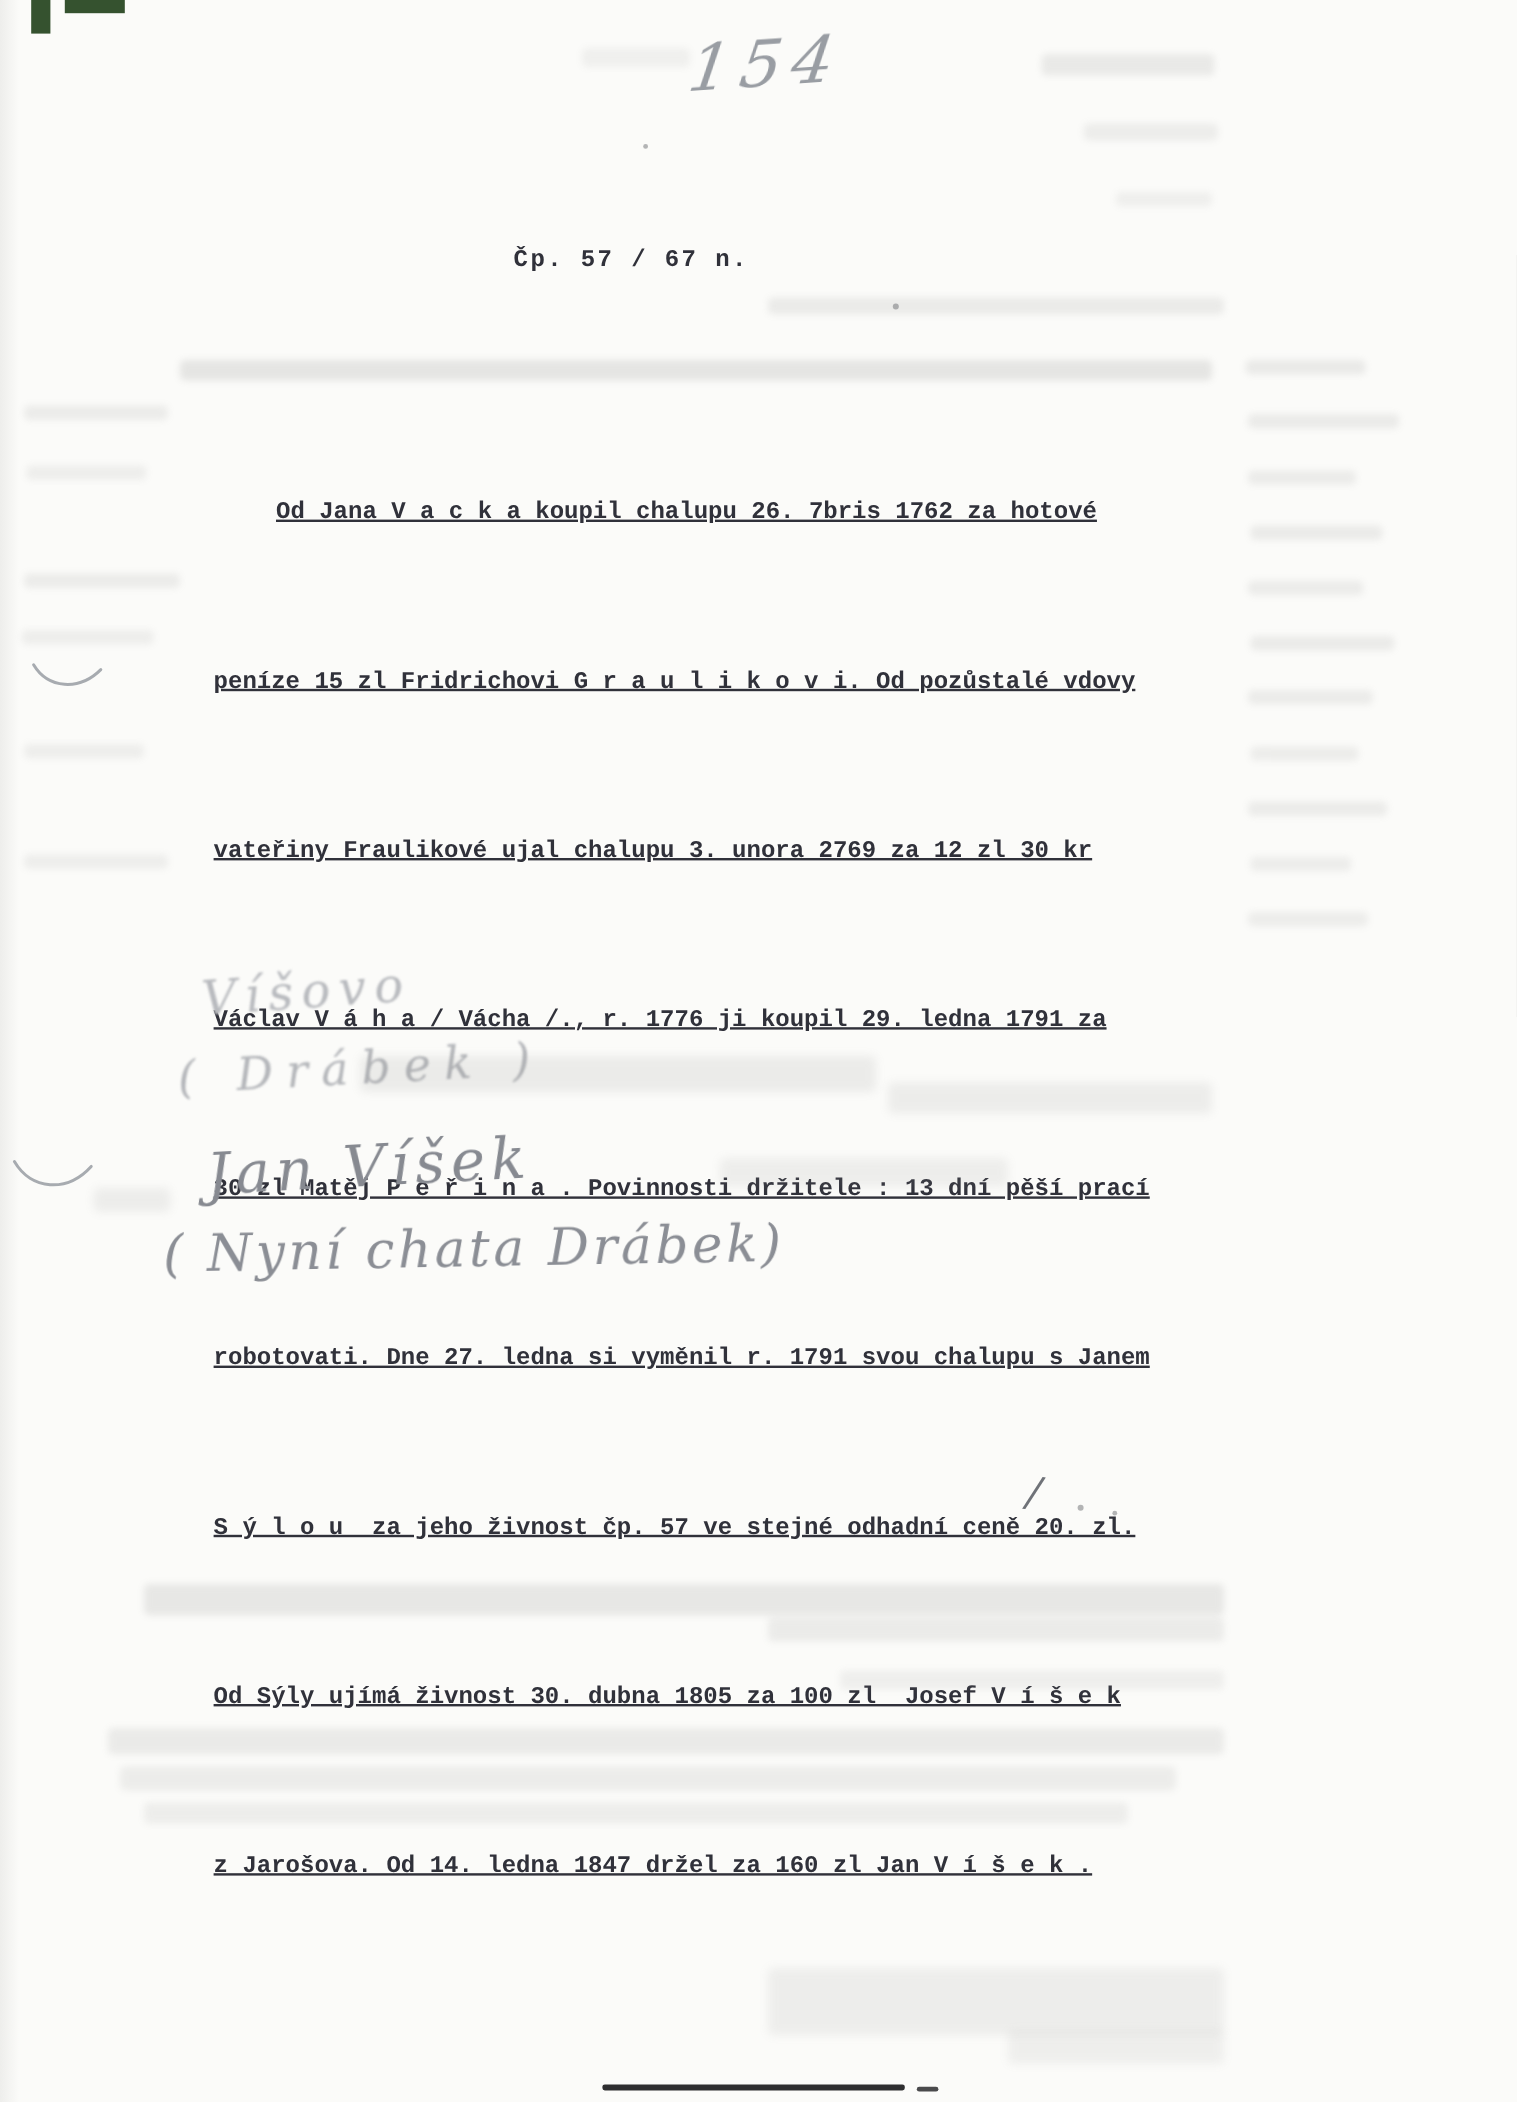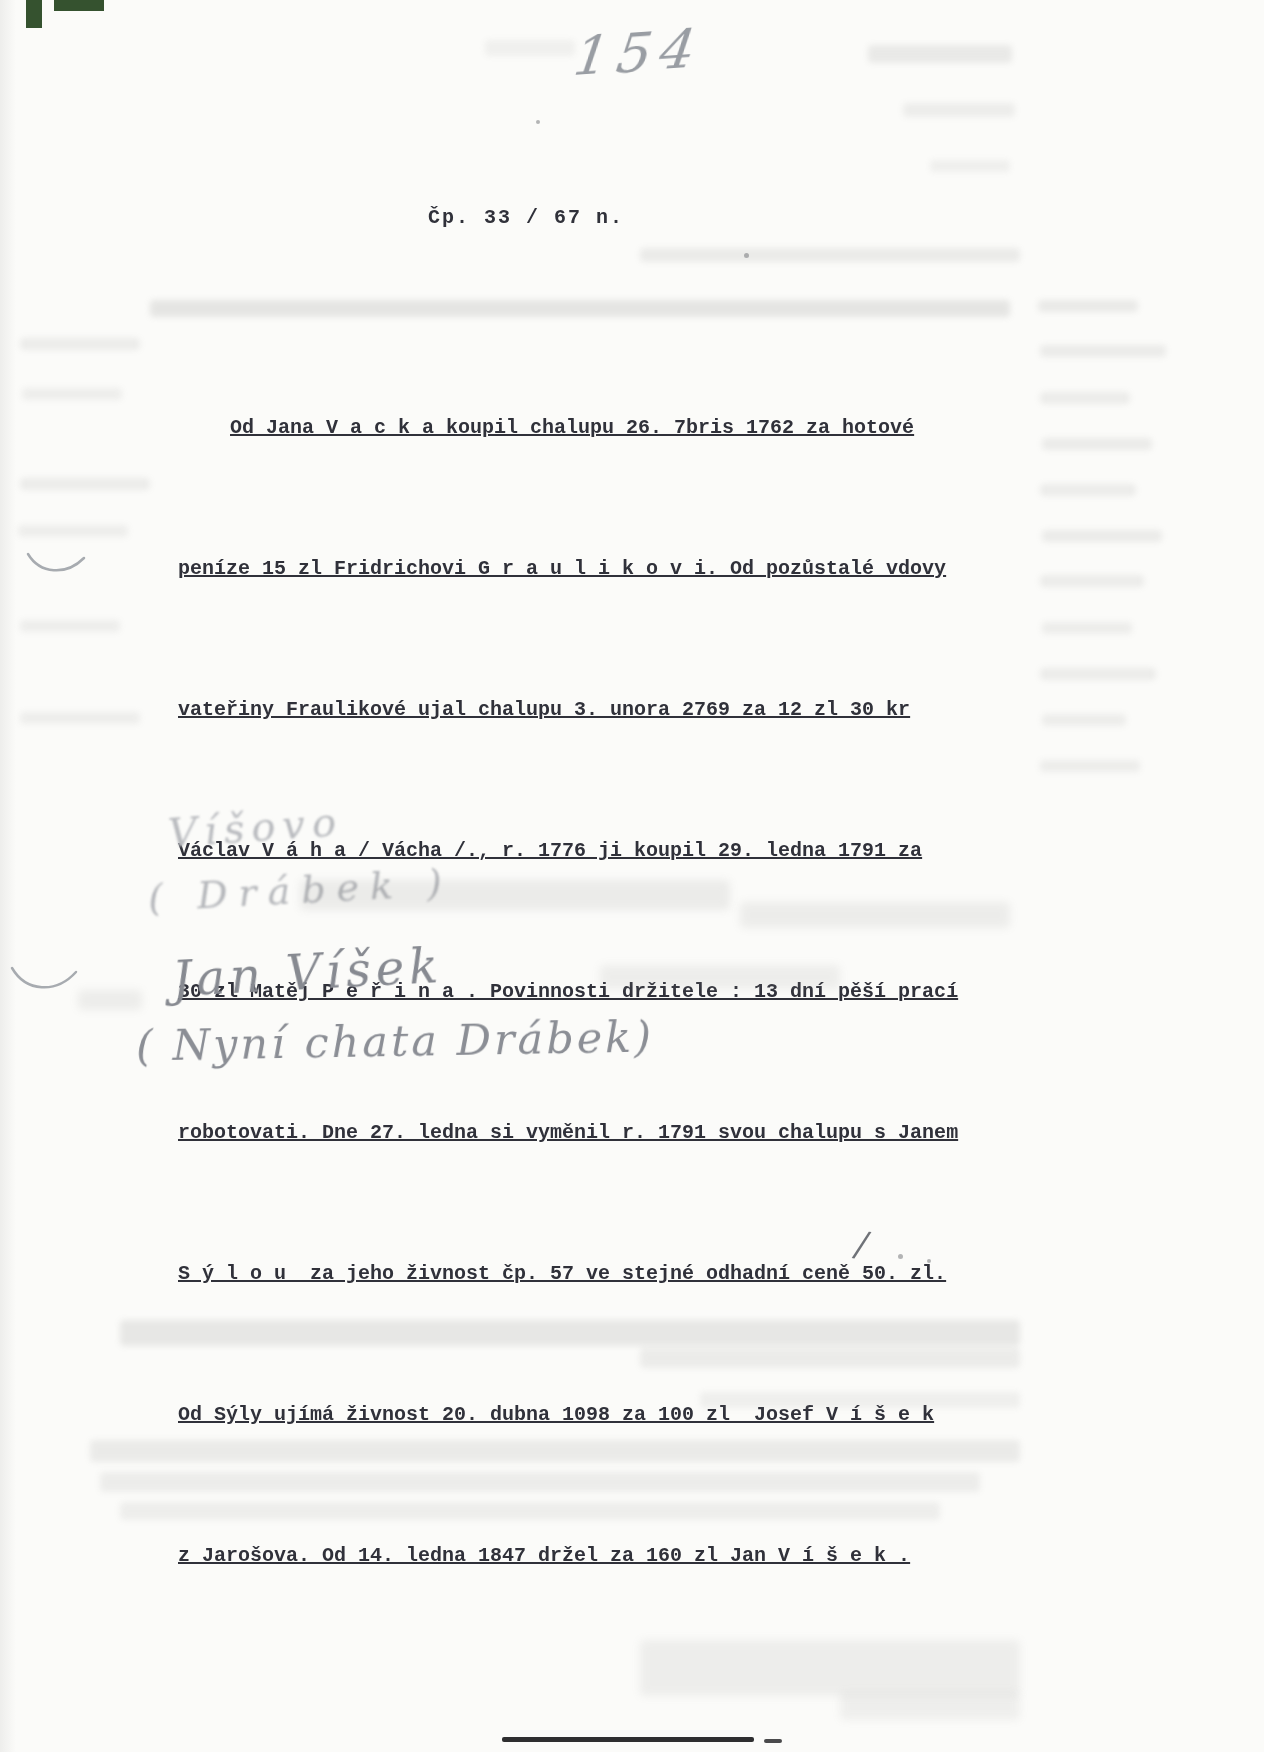--- a/index.html
+++ b/index.html
@@ -67,31 +67,31 @@
 
 <div class="page">
 
   <div class="scan-edge-left"></div>
 
   <div class="corner-mark" style="left:26px;top:0;width:16px;height:28px;"></div>
   <div class="corner-mark" style="left:54px;top:0;width:50px;height:11px;"></div>
 
   <div id="page-number" class="hw">154</div>
 
-  <div id="heading" class="typed">Čp. 33 / 67 n.</div>
+  <div id="heading" class="typed">Čp. 57 / 67 n.</div>
 
   <div id="paragraph" class="typed">
     <div class="line">Od Jana V a c k a koupil chalupu 26. 7bris 1762 za hotové</div>
     <div class="line">peníze 15 zl Fridrichovi G r a u l i k o v i. Od pozůstalé vdovy</div>
     <div class="line">vateřiny Fraulikové ujal chalupu 3. unora 2769 za 12 zl 30 kr</div>
     <div class="line">Václav V á h a / Vácha /., r. 1776 ji koupil 29. ledna 1791 za</div>
     <div class="line">30 zl Matěj P e ř i n a . Povinnosti držitele : 13 dní pěší prací</div>
     <div class="line">robotovati. Dne 27. ledna si vyměnil r. 1791 svou chalupu s Janem</div>
-    <div class="line">S ý l o u  za jeho živnost čp. 57 ve stejné odhadní ceně 50. zl.</div>
-    <div class="line">Od Sýly ujímá živnost 20. dubna 1098 za 100 zl  Josef V í š e k</div>
+    <div class="line">S ý l o u  za jeho živnost čp. 57 ve stejné odhadní ceně 20. zl.</div>
+    <div class="line">Od Sýly ujímá živnost 30. dubna 1805 za 100 zl  Josef V í š e k</div>
     <div class="line">z Jarošova. Od 14. ledna 1847 držel za 160 zl Jan V í š e k .</div>
     
   </div>
 
   <svg class="pencil" style="left:26px;top:548px;" width="62" height="32">
     <path d="M2,6 C14,26 40,28 58,10" stroke="#a7abb0" stroke-width="2.5" fill="none" stroke-linecap="round"></path>
   </svg>
   <svg class="pencil" style="left:8px;top:960px;" width="74" height="38">
     <path d="M4,8 C18,32 48,34 68,12" stroke="#a7abb0" stroke-width="2.5" fill="none" stroke-linecap="round"></path>
   </svg>

